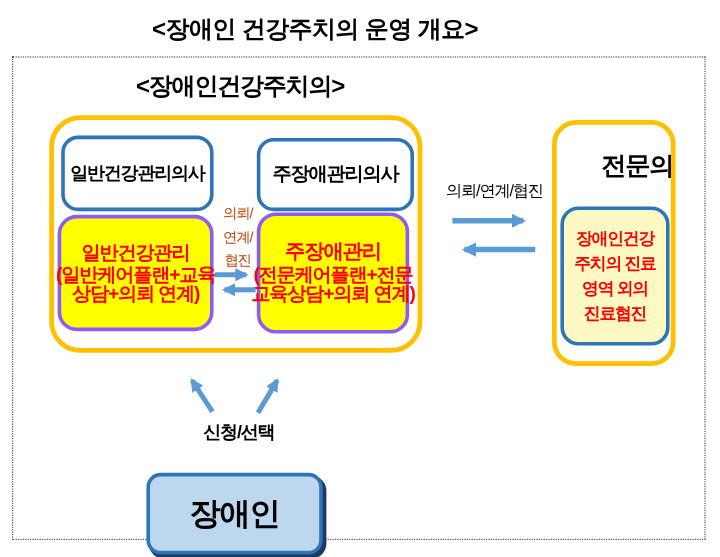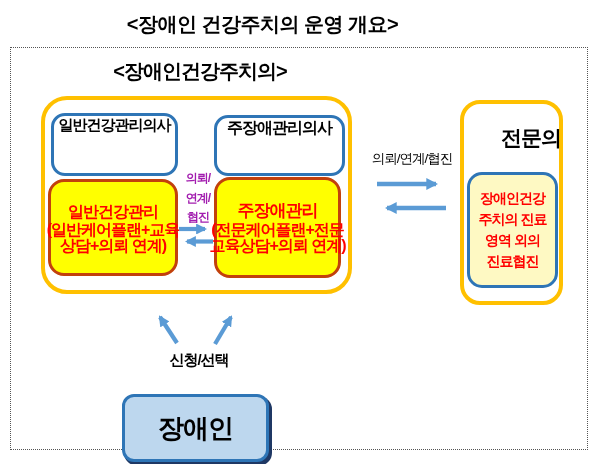--- a/index.html
+++ b/index.html
@@ -23,41 +23,41 @@
     position: absolute; left: 105px; top: 58px; width: 190px;
     text-align: center; font-size: 20px; font-weight: bold; color: #000;
     letter-spacing: -1px; white-space: nowrap;
   }
   .main-box {
     position: absolute; left: 41px; top: 96px; width: 311px; height: 198px;
     border: 4px solid #FFC000; border-radius: 26px; background: #fff;
   }
   .doc-box {
     position: absolute; background: #ffffff; border: 3px solid #2E75B6;
-    border-radius: 14px; display: flex; justify-content: center;
+    border-radius: 14px; display: flex; align-items: center; justify-content: center;
     font-weight: bold; color: #000; letter-spacing: -1px; white-space: nowrap;
   }
   .general-doc { left: 51px; top: 113px; width: 127px; height: 63px; font-size: 15px; }
   .main-doc   { left: 214px; top: 115px; width: 131px; height: 61px; font-size: 16px; }
 
   .svc-box {
-    position: absolute; background: #FFFF00; border: 3px solid #c2410c;
+    position: absolute; background: #FFFF00; border: 3px solid #8b5cf6;
     border-radius: 16px; display: flex; flex-direction: column;
     align-items: center; justify-content: center; text-align: center;
     color: #FF0000; font-weight: bold; letter-spacing: -1px;
   }
   .general-svc { left: 48px; top: 179px; width: 130px; height: 97px; }
   .main-svc    { left: 214px; top: 177px; width: 127px; height: 101px; }
   .svc-title   { font-size: 16px; line-height: 20px; white-space: nowrap; }
   .main-svc .svc-title { font-size: 17px; font-family: Liberation Mono, monospace; }
   .svc-detail  { font-size: 16px; line-height: 16px; white-space: nowrap; margin-top: 0; }
 
   .inner-relation {
     position: absolute; left: 178px; top: 169px; width: 40px;
-    text-align: center; font-size: 12px; font-weight: bold; color: #a21caf;
+    text-align: center; font-size: 12px; font-weight: normal; color: #c2410c;
     line-height: 19.5px; letter-spacing: -1px;
   }
   .spec-relation-label {
     position: absolute; left: 369px; top: 150px; width: 86px;
     text-align: center; font-size: 13.5px; font-weight: normal; color: #000;
     letter-spacing: -1px; white-space: nowrap;
   }
   .specialist-box {
     position: absolute; left: 460px; top: 100px; width: 103px; height: 205px;
     border: 4px solid #FFC000; border-radius: 20px; background: #fff;

